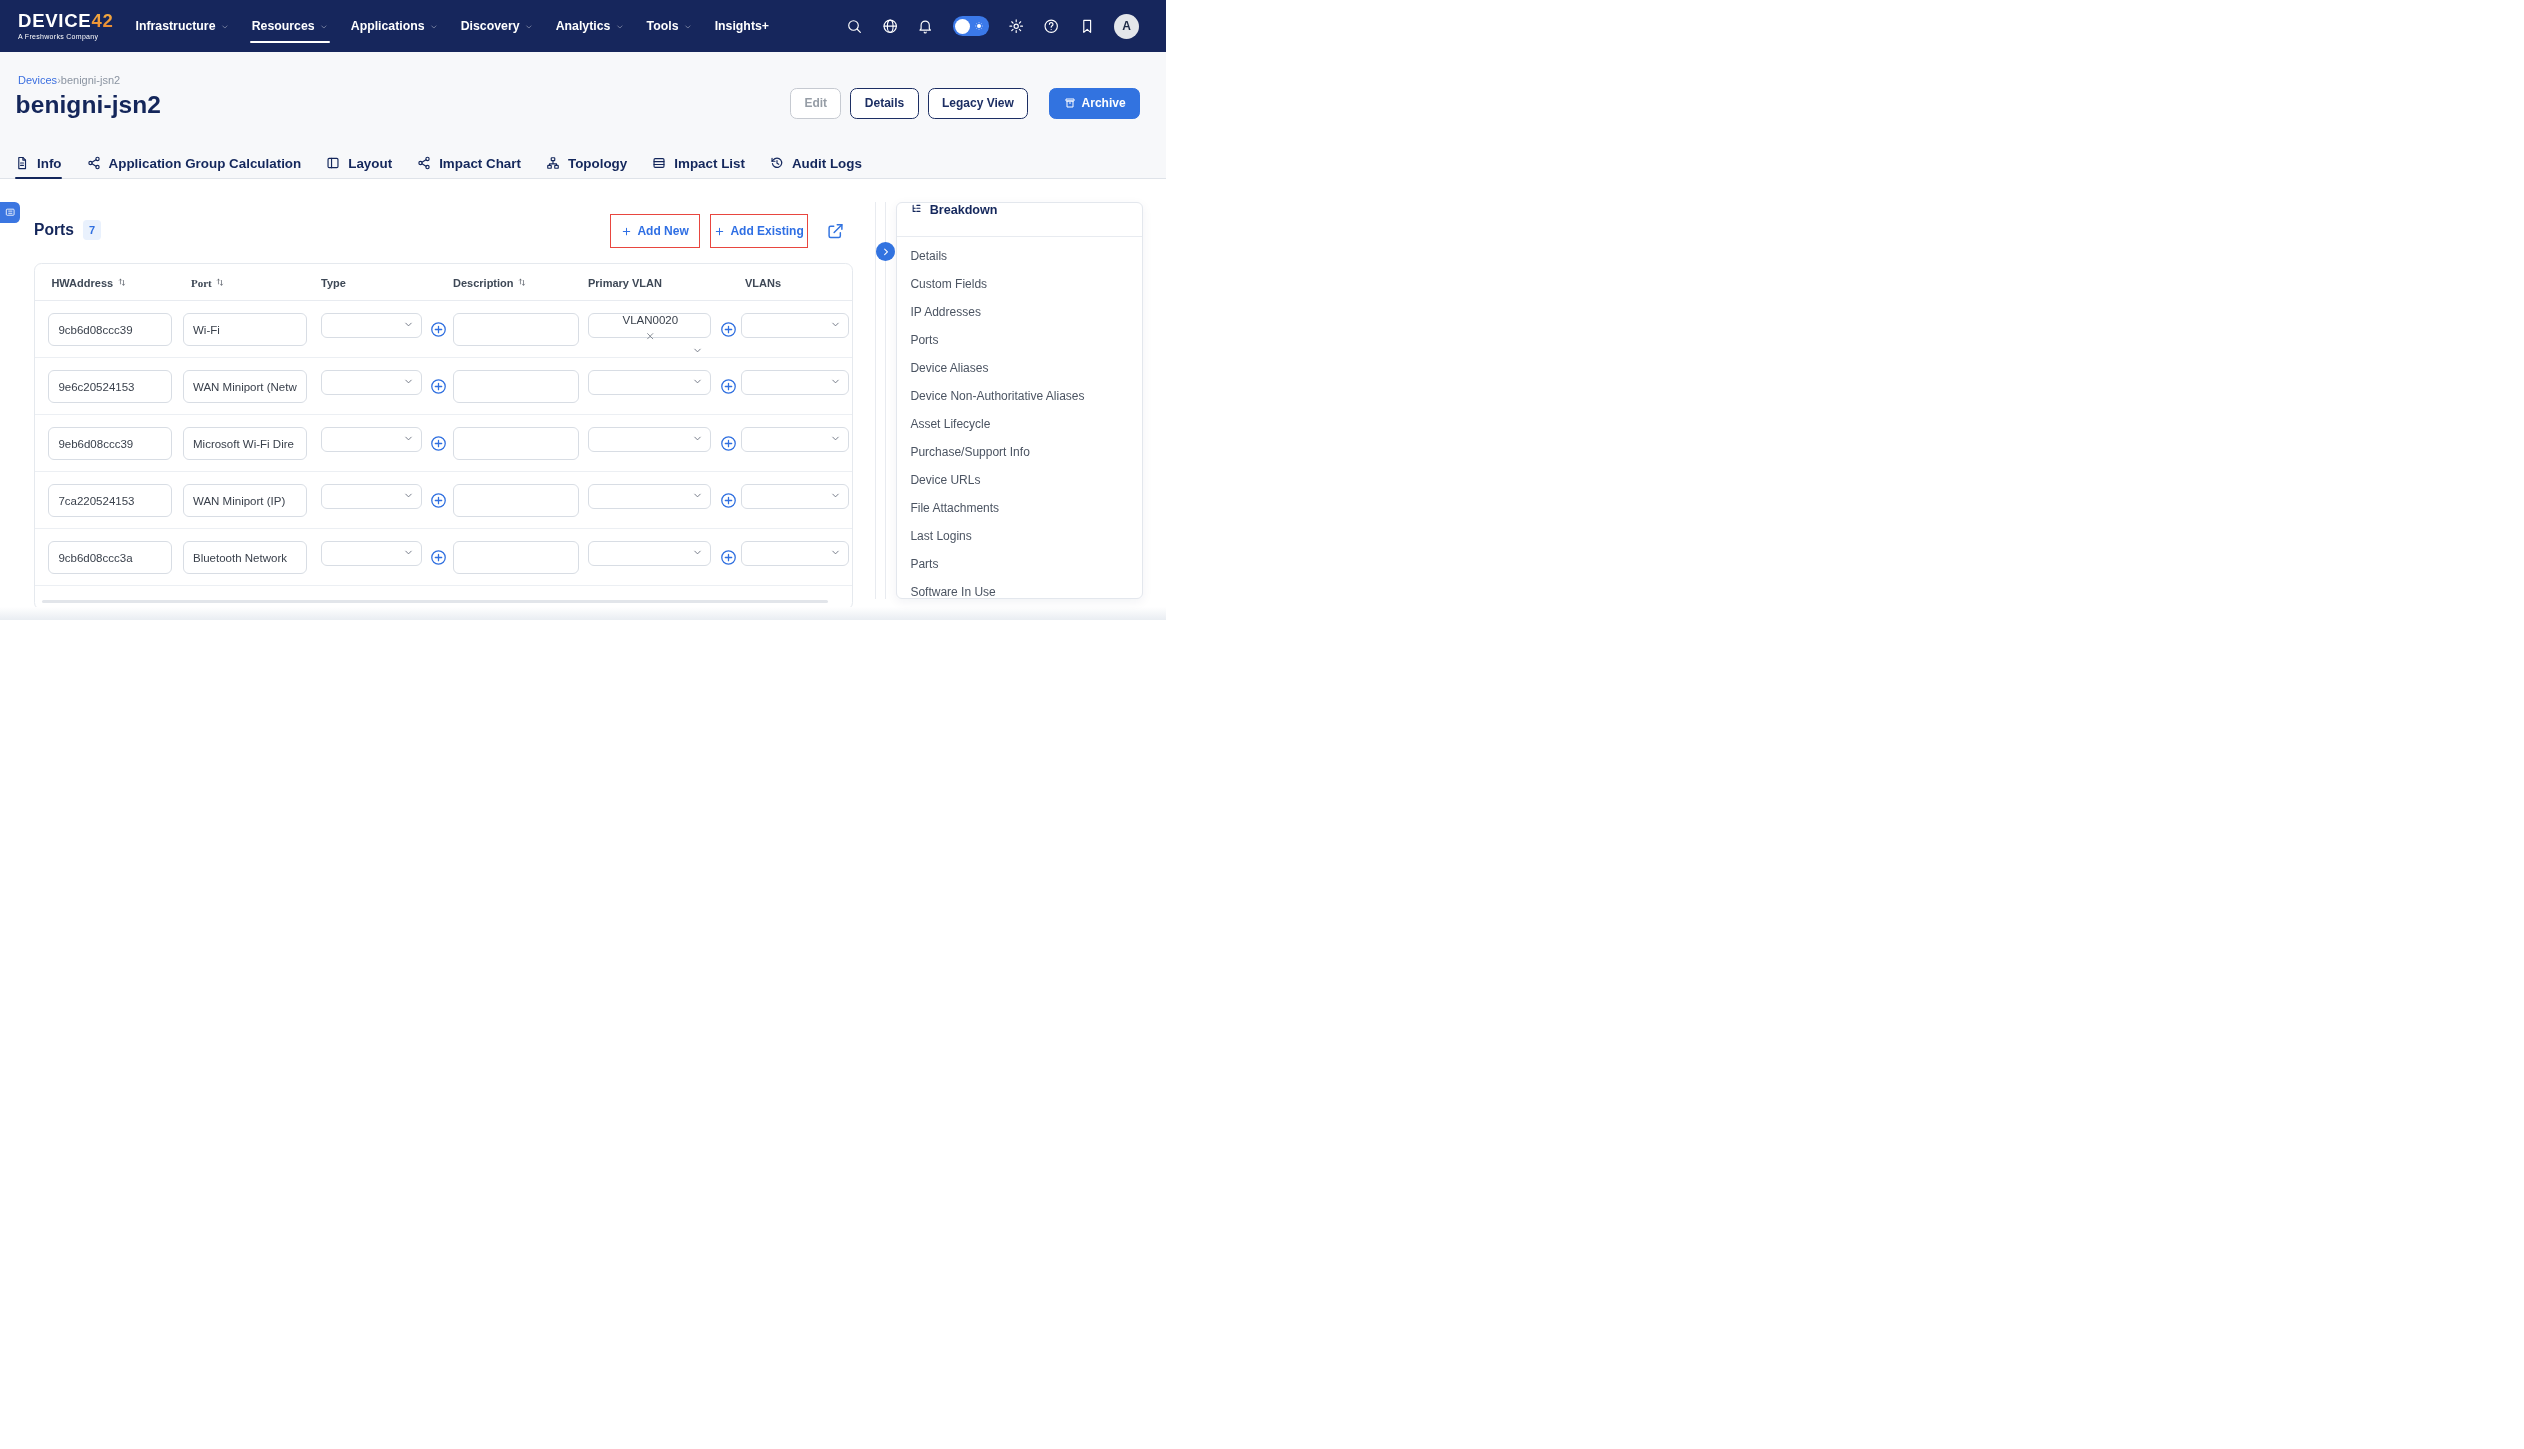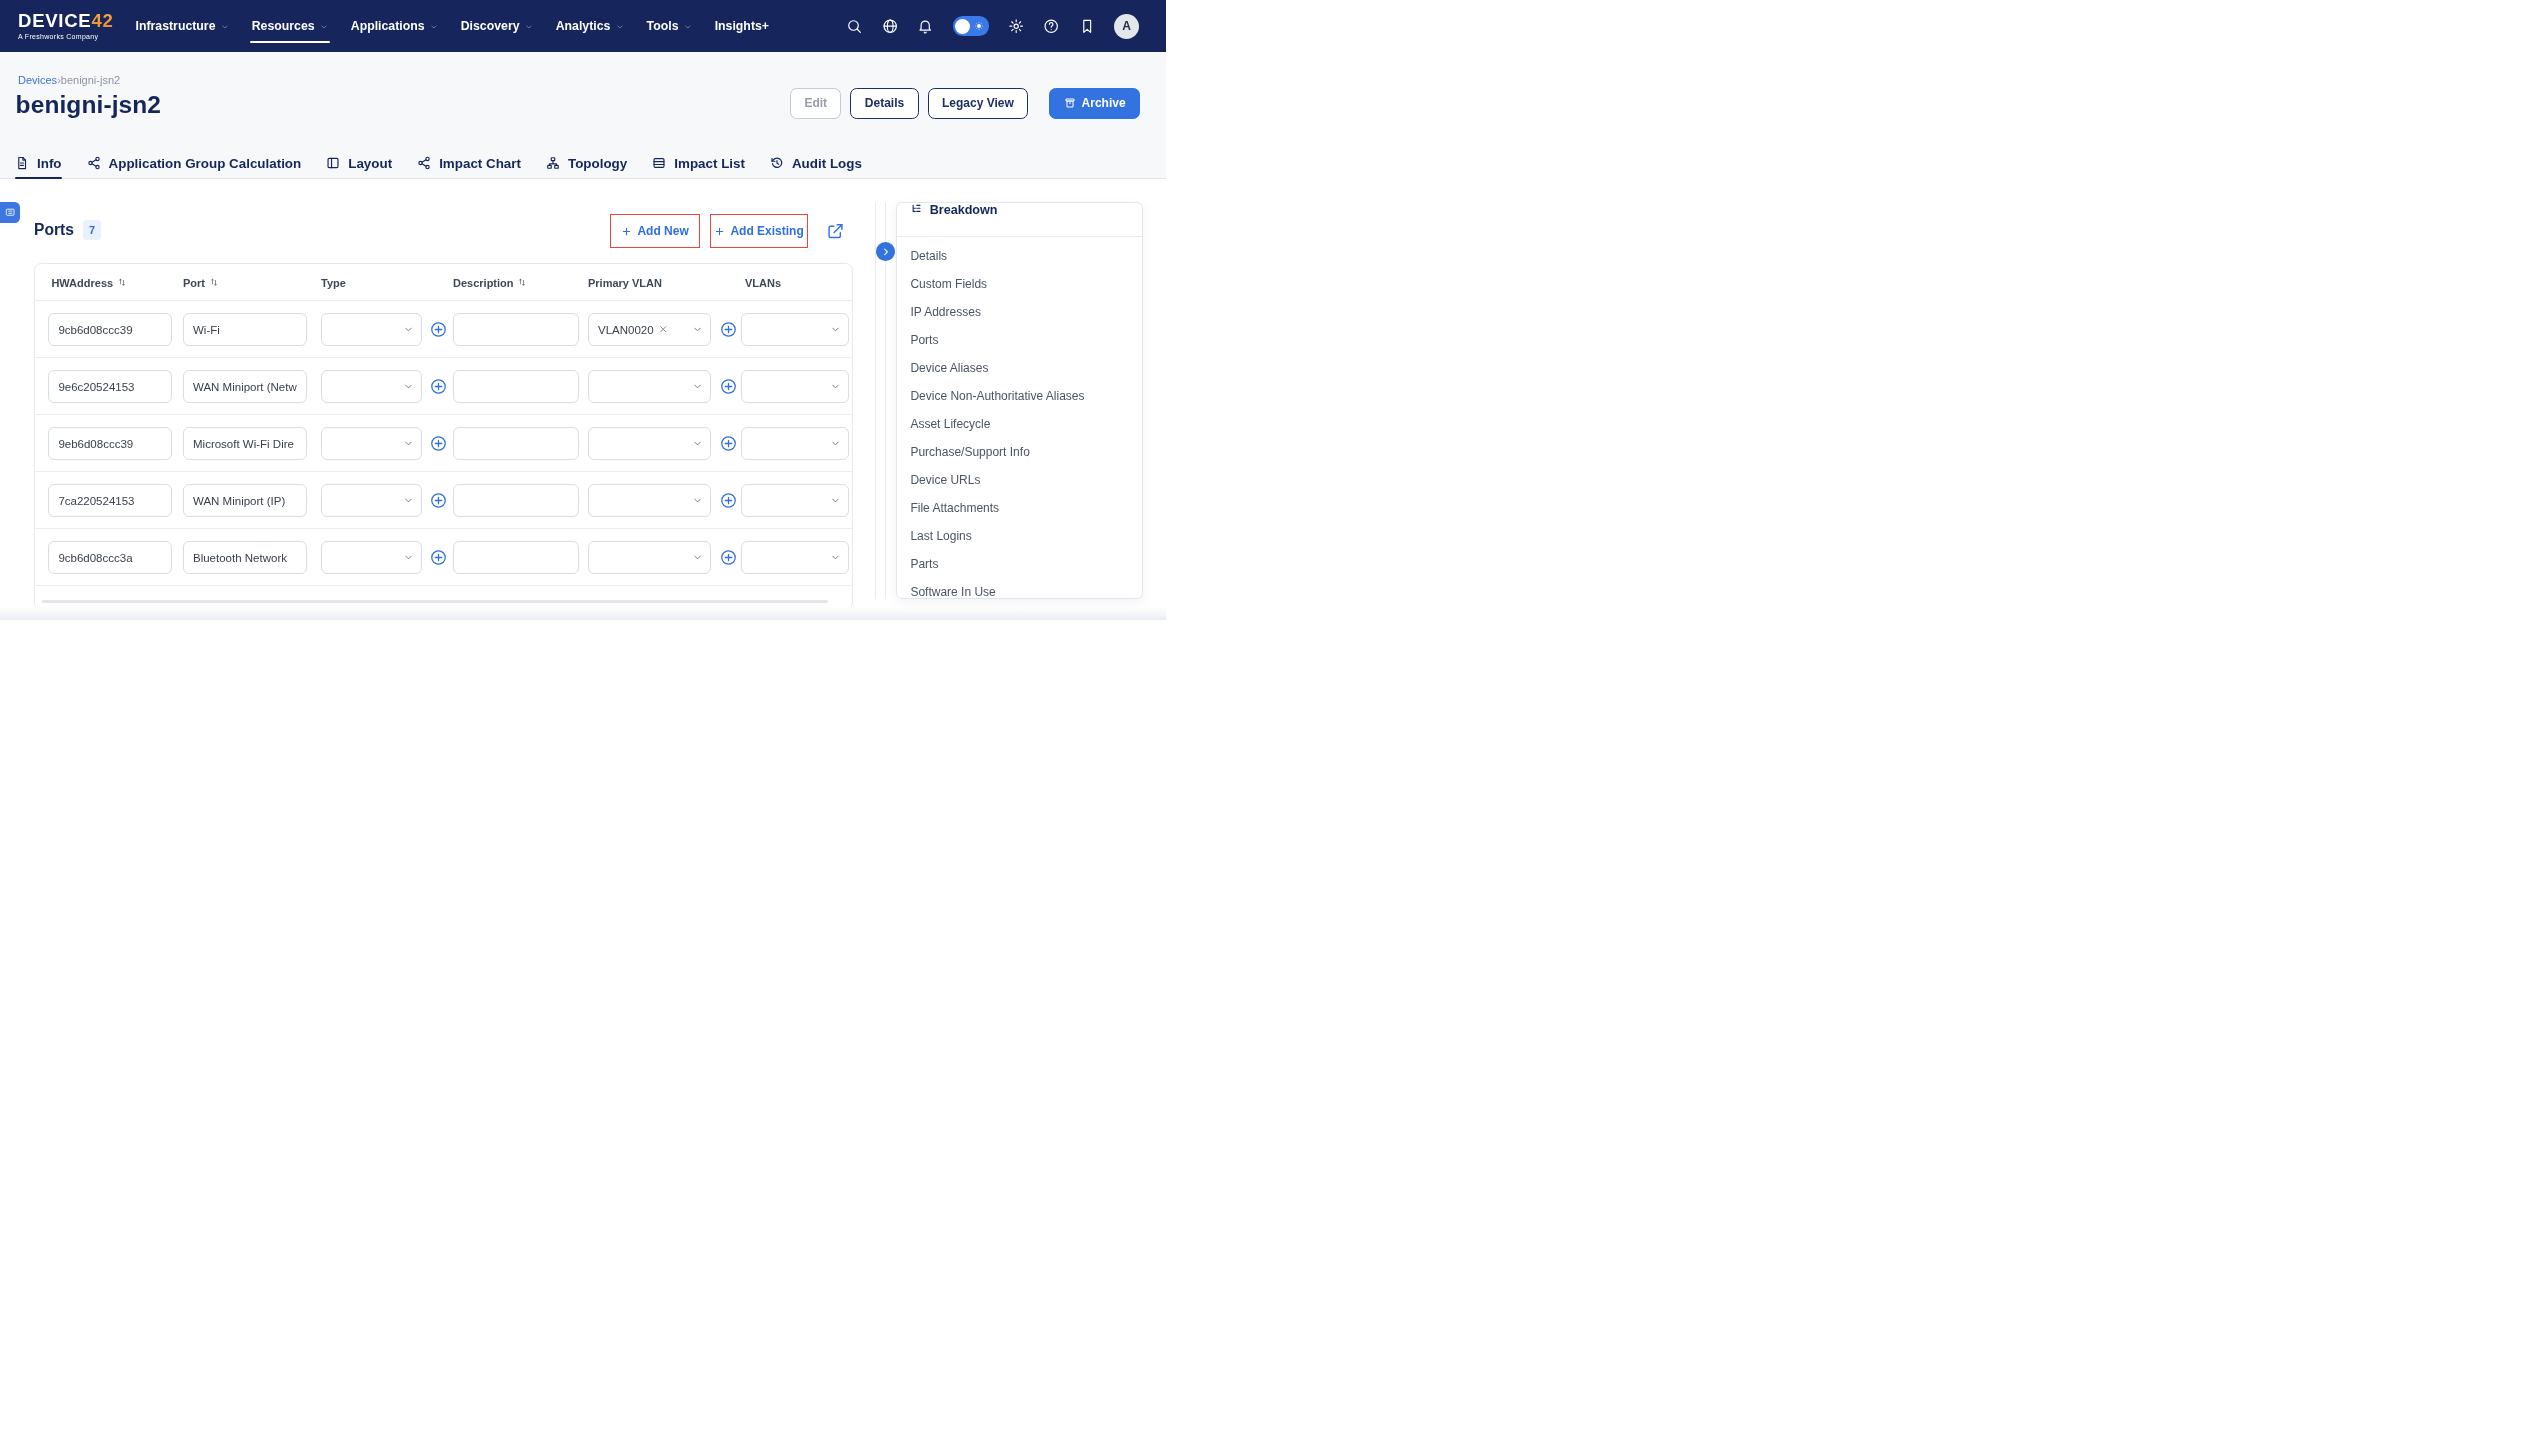--- a/index.html
+++ b/index.html
@@ -85,31 +85,31 @@
   .ext-btn svg { width:18.6px; height:18.6px; stroke:#3273e0; fill:none; stroke-width:1.9;
     stroke-linecap:round; stroke-linejoin:round; }
 
   
   .table-card { position:absolute; left:34px; top:263px; width:819px; height:347px;
     border:0.7px solid #e5e9ee; border-radius:7.4px; background:#fff; overflow:hidden; }
   .thead { position:relative; height:37px; border-bottom:0.7px solid #e8ebf0; }
   .th { position:absolute; top:0; height:37px; display:flex; align-items:center; gap:3.7px;
     font-size:11px; font-weight:700; color:#3e4856; }
   .th svg { width:10.4px; height:10.4px; stroke:#555c66; fill:none; stroke-width:1.6; stroke-linecap:round; }
-  .th.c1{left:16.4px;} .th.c2{left:148px;} .th.c3{left:286px;} .th.c4{left:418px;} .th.c5{left:553px;} .th.c6{left:710px;}
+  .th.c1{left:16.4px;} .th.c2{left:156px;font-family:Liberation Serif, serif;} .th.c3{left:286px;} .th.c4{left:418px;} .th.c5{left:553px;} .th.c6{left:710px;}
   .trow { position:relative; height:57px; border-bottom:0.7px solid #eceff3; }
   .cell-input { position:absolute; top:12px; height:33px; border:0.7px solid #d8dde4; border-radius:6px;
     font-size:11.5px; color:#3a414c; padding:0 9px; background:#fff; outline:none;
     font-family:"Liberation Sans", sans-serif; }
   .in-hw { left:13.4px; width:124px; }
   .in-port { left:148px; width:124px; }
   .in-desc { left:418px; width:126px; }
-  .sel { position:absolute; top:12px; height:33px; border:0.7px solid #d8dde4; border-radius:6px;
+  .sel { position:absolute; top:12px; height:25px; border:0.7px solid #d8dde4; border-radius:6px;
     background:#fff; display:flex; align-items:center; padding:0 7.4px 0 9px; cursor:pointer;
-    font-size:11.5px; color:#3a414c; gap:4.5px; }
+    font-size:11.5px; color:#3a414c; gap:4.5px;flex-direction:column; }
   .sel-type { left:286px; width:101px; }
   .sel-pvlan { left:553px; width:123px; }
   .sel-vlans { left:706px; width:108px; }
   .sel .chev { margin-left:auto; display:flex; }
   .sel svg.chev-ic { width:11px; height:11px; stroke:#6b7280; fill:none; stroke-width:2; stroke-linecap:round; }
   .sel .clear { display:none; }
   .sel .clear svg { width:10.4px; height:10.4px; stroke:#6f7680; fill:none; stroke-width:1.9; stroke-linecap:round; }
   .plus-btn { position:absolute; top:20px; width:17px; height:17px; background:none; border:none;
     cursor:pointer; padding:0; }
   .plus-btn svg { width:17px; height:17px; stroke:#2f6fe0; fill:none; stroke-width:1.8; stroke-linecap:round; }

